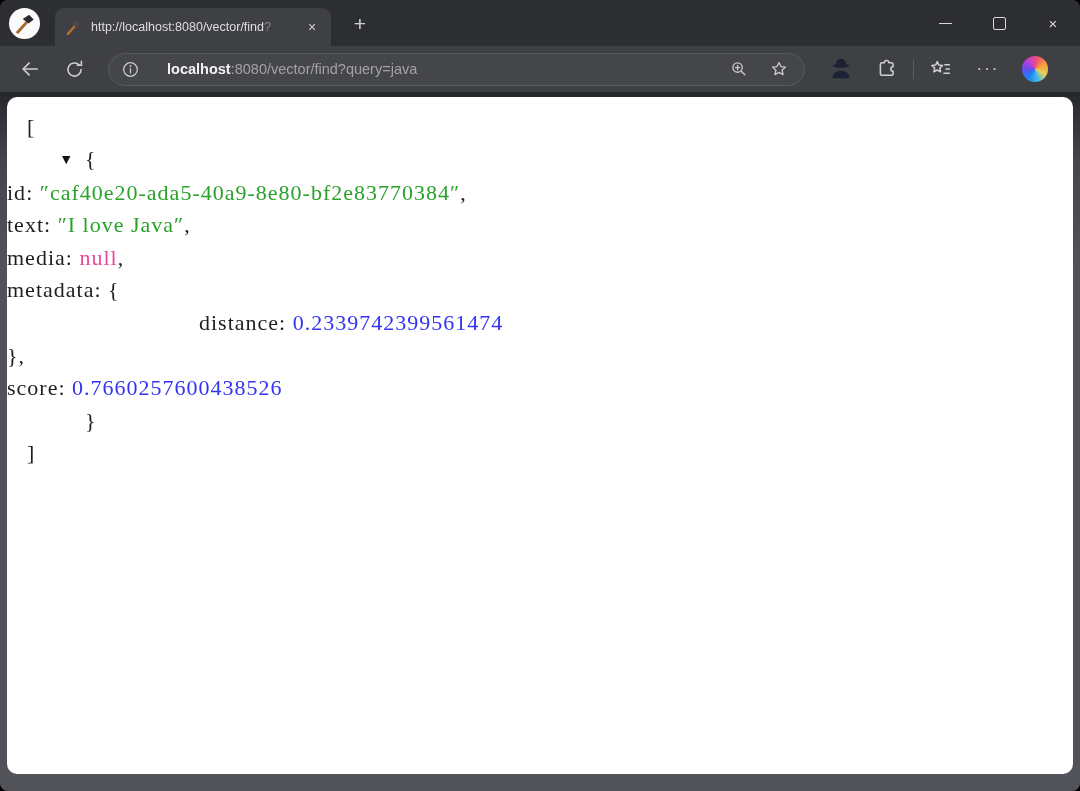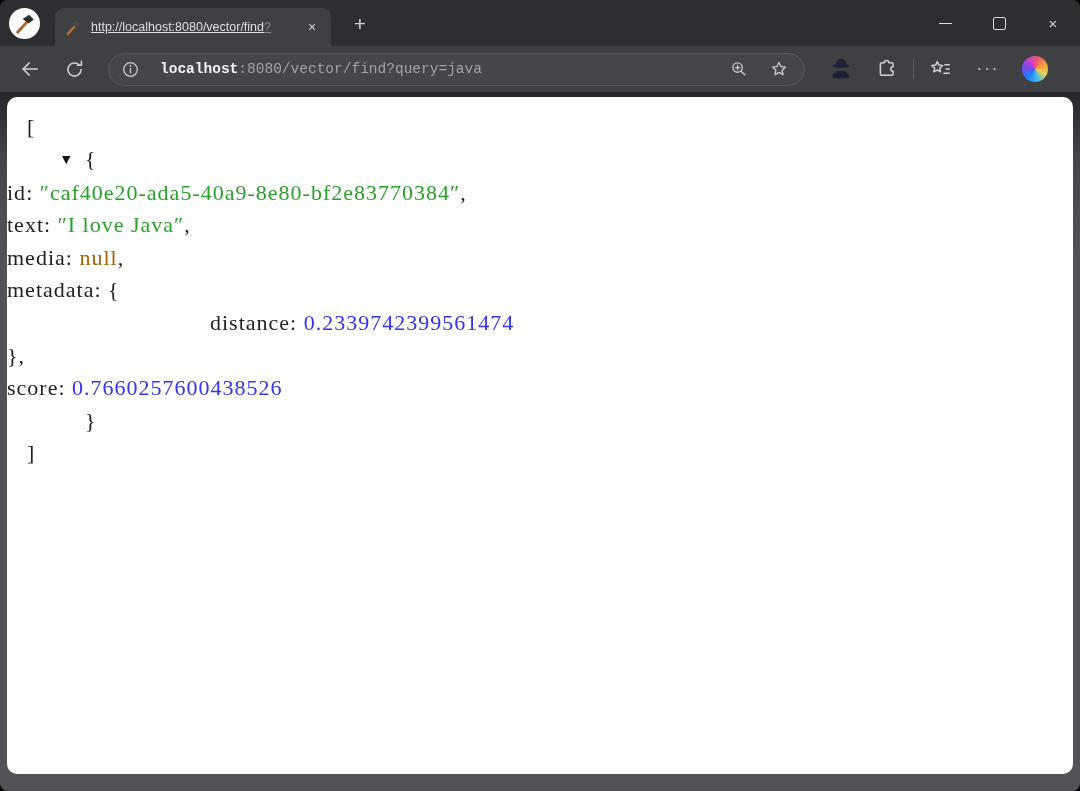--- a/index.html
+++ b/index.html
@@ -6,62 +6,62 @@
   body{width:1080px;height:791px;font-family:"Liberation Sans",sans-serif;overflow:hidden;}
   .window{width:1080px;height:791px;border-radius:8px;overflow:hidden;background:#2d2e32;}
 
   
   .titlebar{position:relative;height:46px;background:#2d2e32;}
   .app-logo{position:absolute;left:9px;top:8px;width:31px;height:31px;border-radius:50%;
             background:#fbfbfb;display:flex;align-items:center;justify-content:center;}
   .tab{position:absolute;left:55px;top:8px;width:276px;height:38px;background:#3f4044;
        border-radius:9px 9px 0 0;display:flex;align-items:center;padding:0 10px;box-sizing:border-box;}
   .tab-favicon{width:17px;height:17px;margin-right:9px;flex:none;}
-  .tab-title{flex:1;font-size:12.5px;color:#dfdfe1;white-space:nowrap;overflow:hidden;text-decoration:underline;}
+  .tab-title{flex:1;font-size:12.5px;color:#dfdfe1;white-space:nowrap;overflow:hidden;}
   .tab-title .dim{opacity:.45;}
   .tab-close{flex:none;width:18px;height:18px;color:#cfd0d3;font-size:14px;line-height:18px;
              text-align:center;border-radius:4px;cursor:default;}
   .new-tab{position:absolute;left:344px;top:10px;width:32px;height:30px;color:#cfd0d3;
            font-size:21px;font-weight:300;line-height:28px;text-align:center;}
   .win-controls{position:absolute;right:0;top:0;height:46px;display:flex;}
   .win-btn{width:54px;height:46px;display:flex;align-items:center;justify-content:center;
            color:#d9d9db;font-size:15px;}
   .max-glyph{width:11px;height:11px;border:1.6px solid #d9d9db;border-radius:2px;}
   .min-glyph{width:13px;height:0;border-top:1.8px solid #d9d9db;}
 
   
   .toolbar{height:46px;background:#3f4044;display:flex;align-items:center;padding-left:8px;box-sizing:border-box;}
   .tb-btn{width:28px;height:28px;display:flex;align-items:center;justify-content:center;flex:none;}
   .back-btn{margin-left:8px;} .refresh-btn{margin-left:16px;}
   .addr-pill{margin-left:20px;width:697px;height:33px;flex:none;border-radius:17px;background:#45464a;
              border:1px solid #595a5e;display:flex;align-items:center;padding:0 12px;box-sizing:border-box;}
-  .addr-text{margin-left:20px;font-size:14.5px;color:#a2a3a8;white-space:nowrap;overflow:hidden;flex:1;font-family:Liberation Mono, monospace;}
+  .addr-text{margin-left:27px;font-size:14.5px;color:#a2a3a8;white-space:nowrap;overflow:hidden;flex:1;}
   .addr-text .host{color:#f2f2f4;font-weight:bold;}
   .pill-icon{width:26px;height:26px;display:flex;align-items:center;justify-content:center;flex:none;}
   .zoom-icon-btn{margin-right:14px;}
   .spy-btn{margin-left:22px;} .ext-btn{margin-left:18px;}
   .tb-divider{width:1px;height:20px;background:#5c5d61;margin-left:12px;flex:none;}
   .fav-hub-btn{margin-left:12px;} .more-btn{margin-left:20px;color:#cfd0d3;font-size:17px;letter-spacing:2px;}
   .copilot-btn{margin-left:20px;width:26px;height:26px;border-radius:50%;flex:none;
      background:conic-gradient(from 220deg,#1f7cf0,#6a4df0,#c43cd8,#f0556e,#f5a03c,#e8cf5a,#3cb8f0,#1f7cf0);}
 
   
   .content-frame{height:699px;box-sizing:border-box;padding:5px 7px 17px 7px;
      background:linear-gradient(180deg,#26272b 0px,#45464b 70px,#525358 170px,#525358 100%);}
   .page{width:100%;height:100%;background:#ffffff;border-radius:10px;overflow:hidden;box-sizing:border-box;
         padding-top:14px;}
   .json{font-family:"Liberation Serif","DejaVu Serif",serif;font-size:22px;line-height:32.4px;
         color:#1f1f1f;letter-spacing:1px;white-space:pre;}
   .json-line{position:relative;}
-  .ind0{padding-left:20px;} .ind1{padding-left:78px;} .ind2{} .ind3{padding-left:192px;margin-left:11px;}
+  .ind0{padding-left:20px;} .ind1{padding-left:78px;} .ind2{} .ind3{padding-left:192px;}
   .toggle{display:inline-block;width:23px;margin-left:-23px;font-size:11px;color:#141414;
           vertical-align:3px;letter-spacing:0;font-family:"DejaVu Sans",sans-serif;}
   .tk-key,.tk-punct{color:#1f1f1f;}
   .tk-string{color:#2aa12a;}
-  .tk-null{color:#a16207;}
+  .tk-null{color:#ec4899;}
   .tk-number{color:#3333f5;}
   svg{display:block;}
 </style>
 </head>
 <body>
 
 <div class="window">
 
   <div class="titlebar">
     <div class="app-logo">

